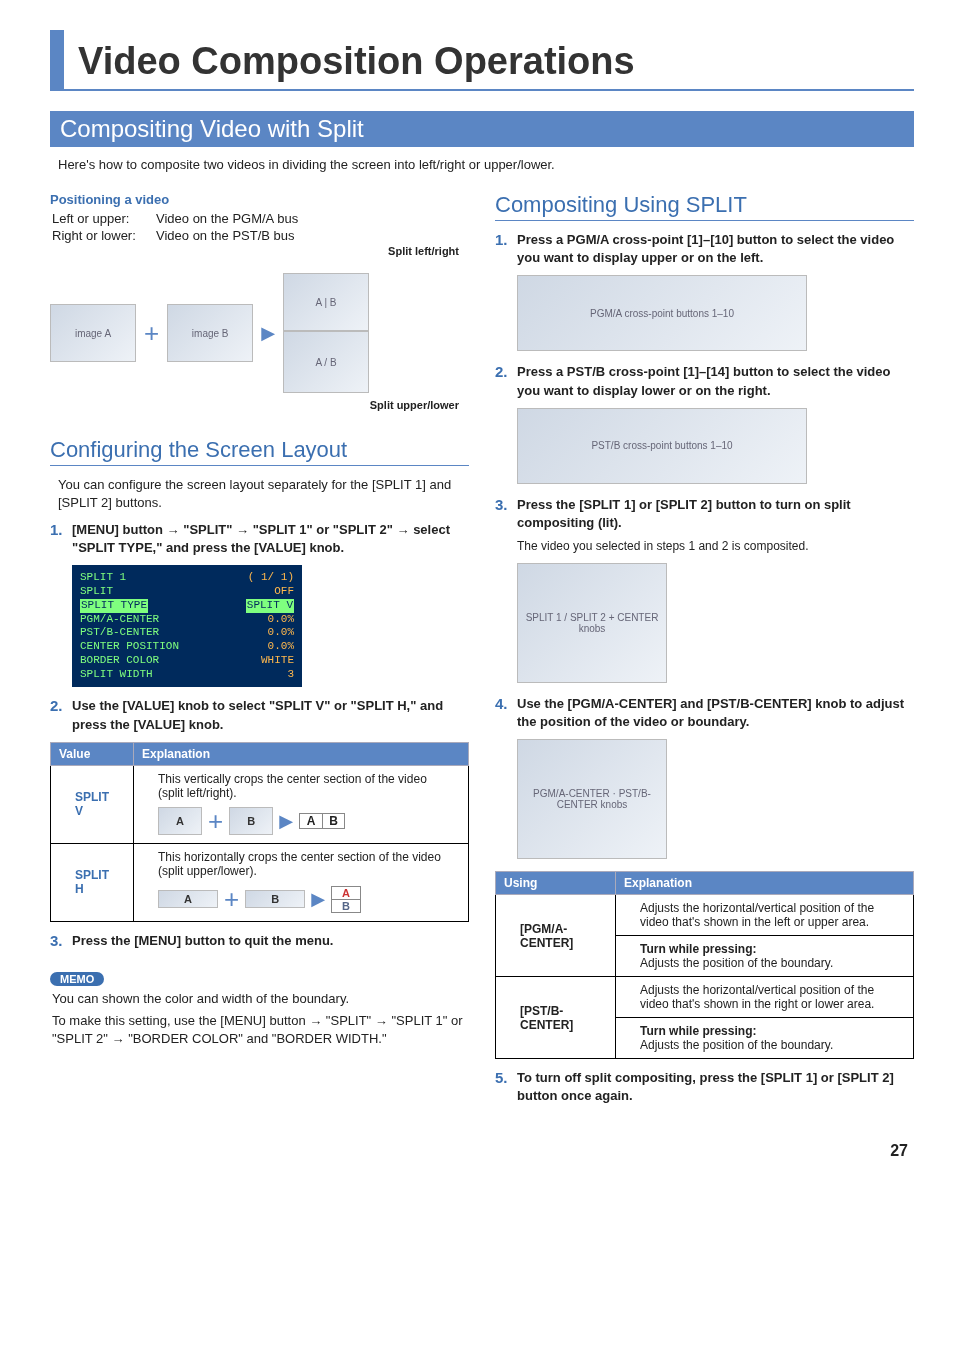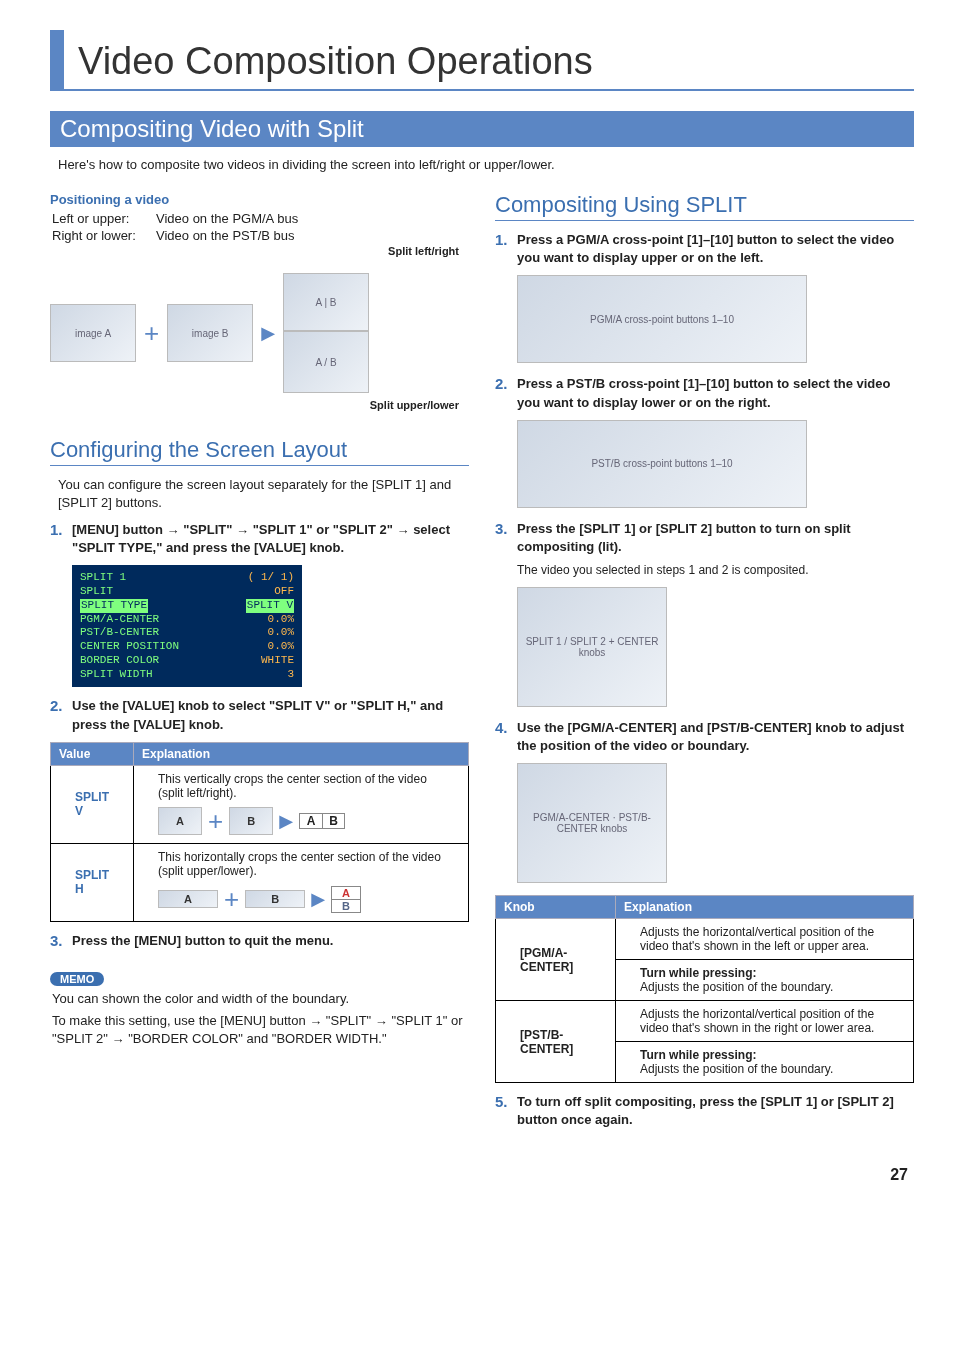--- a/index.html
+++ b/index.html
@@ -18,21 +18,21 @@
     border-bottom: 2px solid #5b86c4;
     margin-bottom: 20px;
   }
   .chapter-bar {
     width: 14px;
     background: #5b86c4;
     margin-right: 14px;
   }
   .chapter-title {
     font-size: 38px;
-    font-weight: 400;
+    font-weight: 700;
     color: #333;
     padding: 10px 0 6px 0;
   }
   .section-bar {
     background: #5b86c4;
     color: #fff;
     font-size: 24px;
     font-weight: 400;
     padding: 4px 10px;
     margin-bottom: 10px;
@@ -127,21 +127,21 @@
     color:#667;
     font-size:10px;
     text-align:center;
   }
   .illus-row { display:flex; align-items:center; gap:8px; margin:16px 0 6px 0;}
   .plus { color:#5b86c4; font-size:26px; font-weight:300; }
   .tri { color:#5b86c4; font-size:18px; }
   .illus-col { display:flex; flex-direction:column; }
   .caption { font-weight:700; font-size:11px; text-align:center; margin-top:2px; }
   .panel { margin:8px 0 12px 22px; }
-  .panel .img-placeholder{ width:290px; height:88px;}
+  .panel .img-placeholder{ width:290px; height:76px;}
   .panel.sm .img-placeholder{ width:150px; height:120px;}
   .mini-illus { display:flex; align-items:center; gap:6px; margin-top:6px;}
   .mini-illus .img-placeholder{ width:44px; height:28px; font-size:11px; font-weight:700; color:#333;}
   .mini-illus.hz .img-placeholder{ width:60px; height:18px;}
   .ab-box { display:flex; border:1px solid #888;}
   .ab-box span{ width:22px; text-align:center; font-weight:700; font-size:12px;}
   .ab-box span + span{ border-left:1px solid #888;}
   .ab-stack { display:flex; flex-direction:column; border:1px solid #888; width:30px;}
   .ab-stack span{ text-align:center; font-weight:700; font-size:11px; color:#c33;}
   .ab-stack span + span{ border-top:1px solid #888; color:#568;}
@@ -307,21 +307,21 @@
     <div class="step">
       <span class="step-num">1.</span>
       <span class="step-body">Press a PGM/A cross-point [1]–[10] button to select the video you want to display upper or on the left.</span>
     </div>
     <div class="panel">
         <div class="img-placeholder">PGM/A cross-point buttons 1–10</div>
       </div>
 
     <div class="step">
       <span class="step-num">2.</span>
-      <span class="step-body">Press a PST/B cross-point [1]–[10] button to select the video you want to display lower or on the right.</span>
+      <span class="step-body">Press a PST/B cross-point [1]–[14] button to select the video you want to display lower or on the right.</span>
     </div>
     <div class="panel">
         <div class="img-placeholder">PST/B cross-point buttons 1–10</div>
       </div>
 
     <div class="step">
       <span class="step-num">3.</span>
       <span class="step-body">Press the [SPLIT 1] or [SPLIT 2] button to turn on split compositing (lit).</span>
     </div>
     <p class="sub-note">The video you selected in steps 1 and 2 is composited.</p>
@@ -333,21 +333,21 @@
       <span class="step-num">4.</span>
       <span class="step-body">Use the [PGM/A-CENTER] and [PST/B-CENTER] knob to adjust the position of the video or boundary.</span>
     </div>
     <div class="panel sm">
         <div class="img-placeholder">PGM/A-CENTER · PST/B-CENTER knobs</div>
       </div>
 
     <table class="tbl">
       <tbody>
           <tr>
-        <th>Knob</th>
+        <th>Using</th>
         <th>Explanation</th>
       </tr>
       <tr>
         <td rowspan="2" class="knob-cell">[PGM/A-CENTER]</td>
         <td>Adjusts the horizontal/vertical position of the video that's shown in the left or upper area.</td>
       </tr>
       <tr class="inner-sep">
         <td><b>Turn while pressing:</b><br><span>Adjusts the position of the boundary.</span></td>
       </tr>
       <tr>

